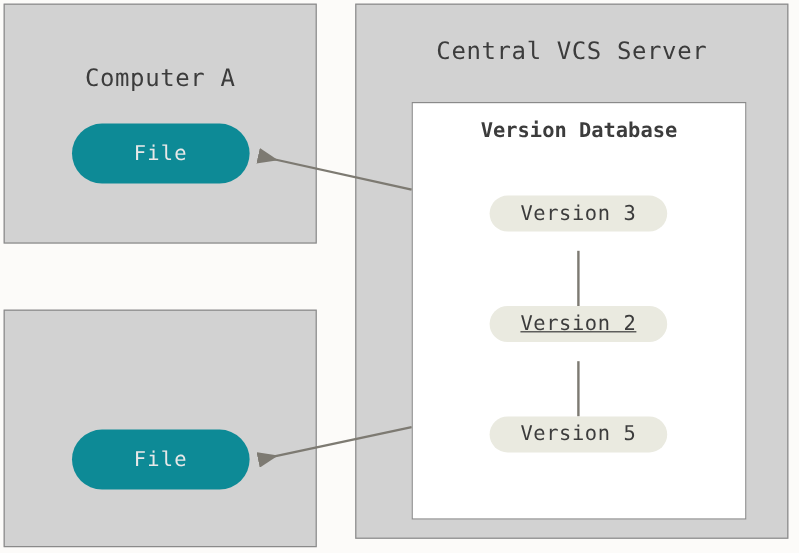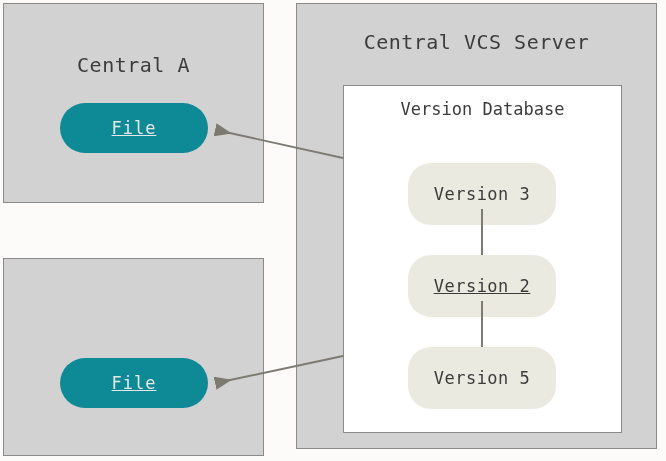--- a/index.html
+++ b/index.html
@@ -57,46 +57,46 @@
   }
   #version-database-title {
     position: absolute;
     left: 343px;
     top: 99px;
     width: 279px;
     text-align: center;
     color: #3c3c3c;
     font-size: 17px;
     white-space: nowrap;
+    font-weight: bold;
   }
 
   
   .file-pill {
     position: absolute;
     width: 148px;
     height: 50px;
     background: #0d8a96;
     border-radius: 25px;
     color: #e8e8e8;
     font-size: 17px;
     display: flex;
     align-items: center;
     justify-content: center;
     letter-spacing: 1px;
-    text-decoration: underline;
   }
   #file-pill-a { left: 60px; top: 103px; }
   #file-pill-b { left: 60px; top: 358px; }
 
   
   .version-pill {
     position: absolute;
     left: 408px;
     width: 148px;
-    height: 62px;
+    height: 30px;
     background: #eaeae0;
     border-radius: 23px;
     color: #3c3c3c;
     font-size: 17px;
     display: flex;
     align-items: center;
     justify-content: center;
     letter-spacing: 0.5px;
   }
   #version-pill-3 { top: 163px; }
@@ -122,21 +122,21 @@
     height: 461px;
     pointer-events: none;
   }
 </style>
 </head>
 <body>
 
 <div id="canvas">
 
   <div class="panel" id="computer-a-panel">
-    <div class="panel-title" id="computer-a-title">Central A</div>
+    <div class="panel-title" id="computer-a-title">Computer A</div>
   </div>
 
   <div class="panel" id="computer-b-panel">
     
   </div>
 
   <div class="panel" id="vcs-server-panel">
     <div class="panel-title" id="vcs-server-title">Central VCS Server</div>
   </div>
 

